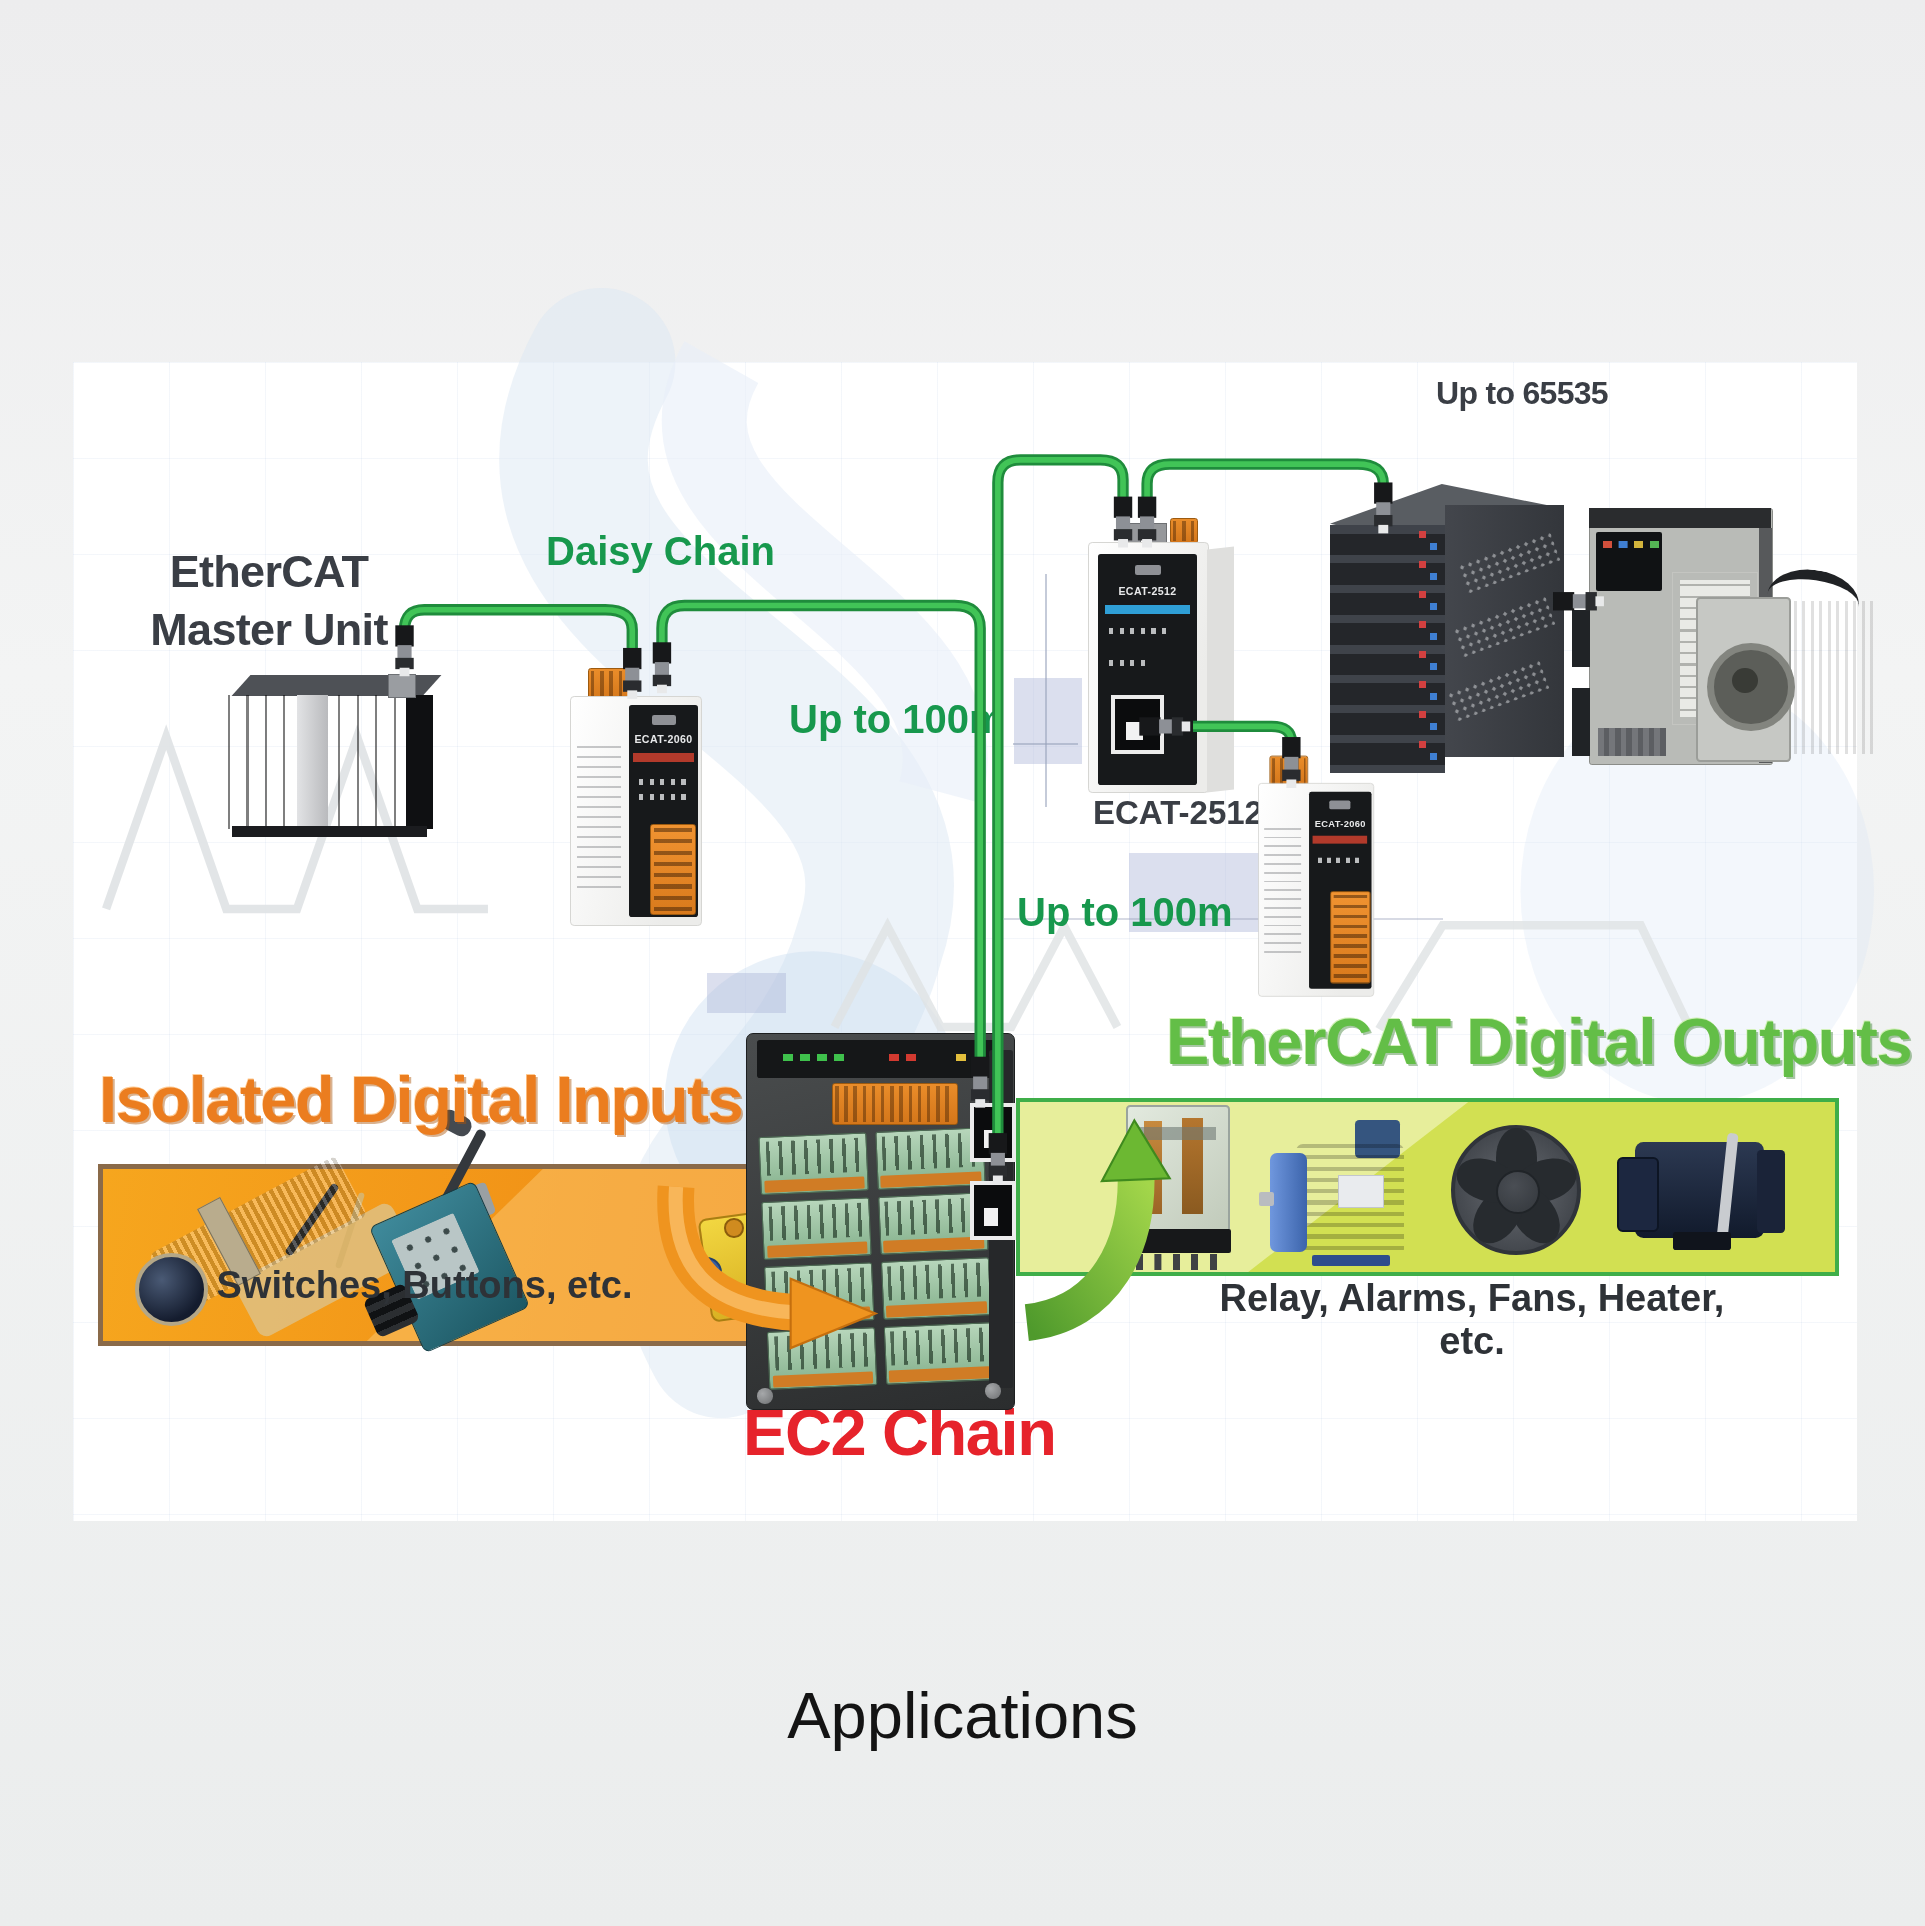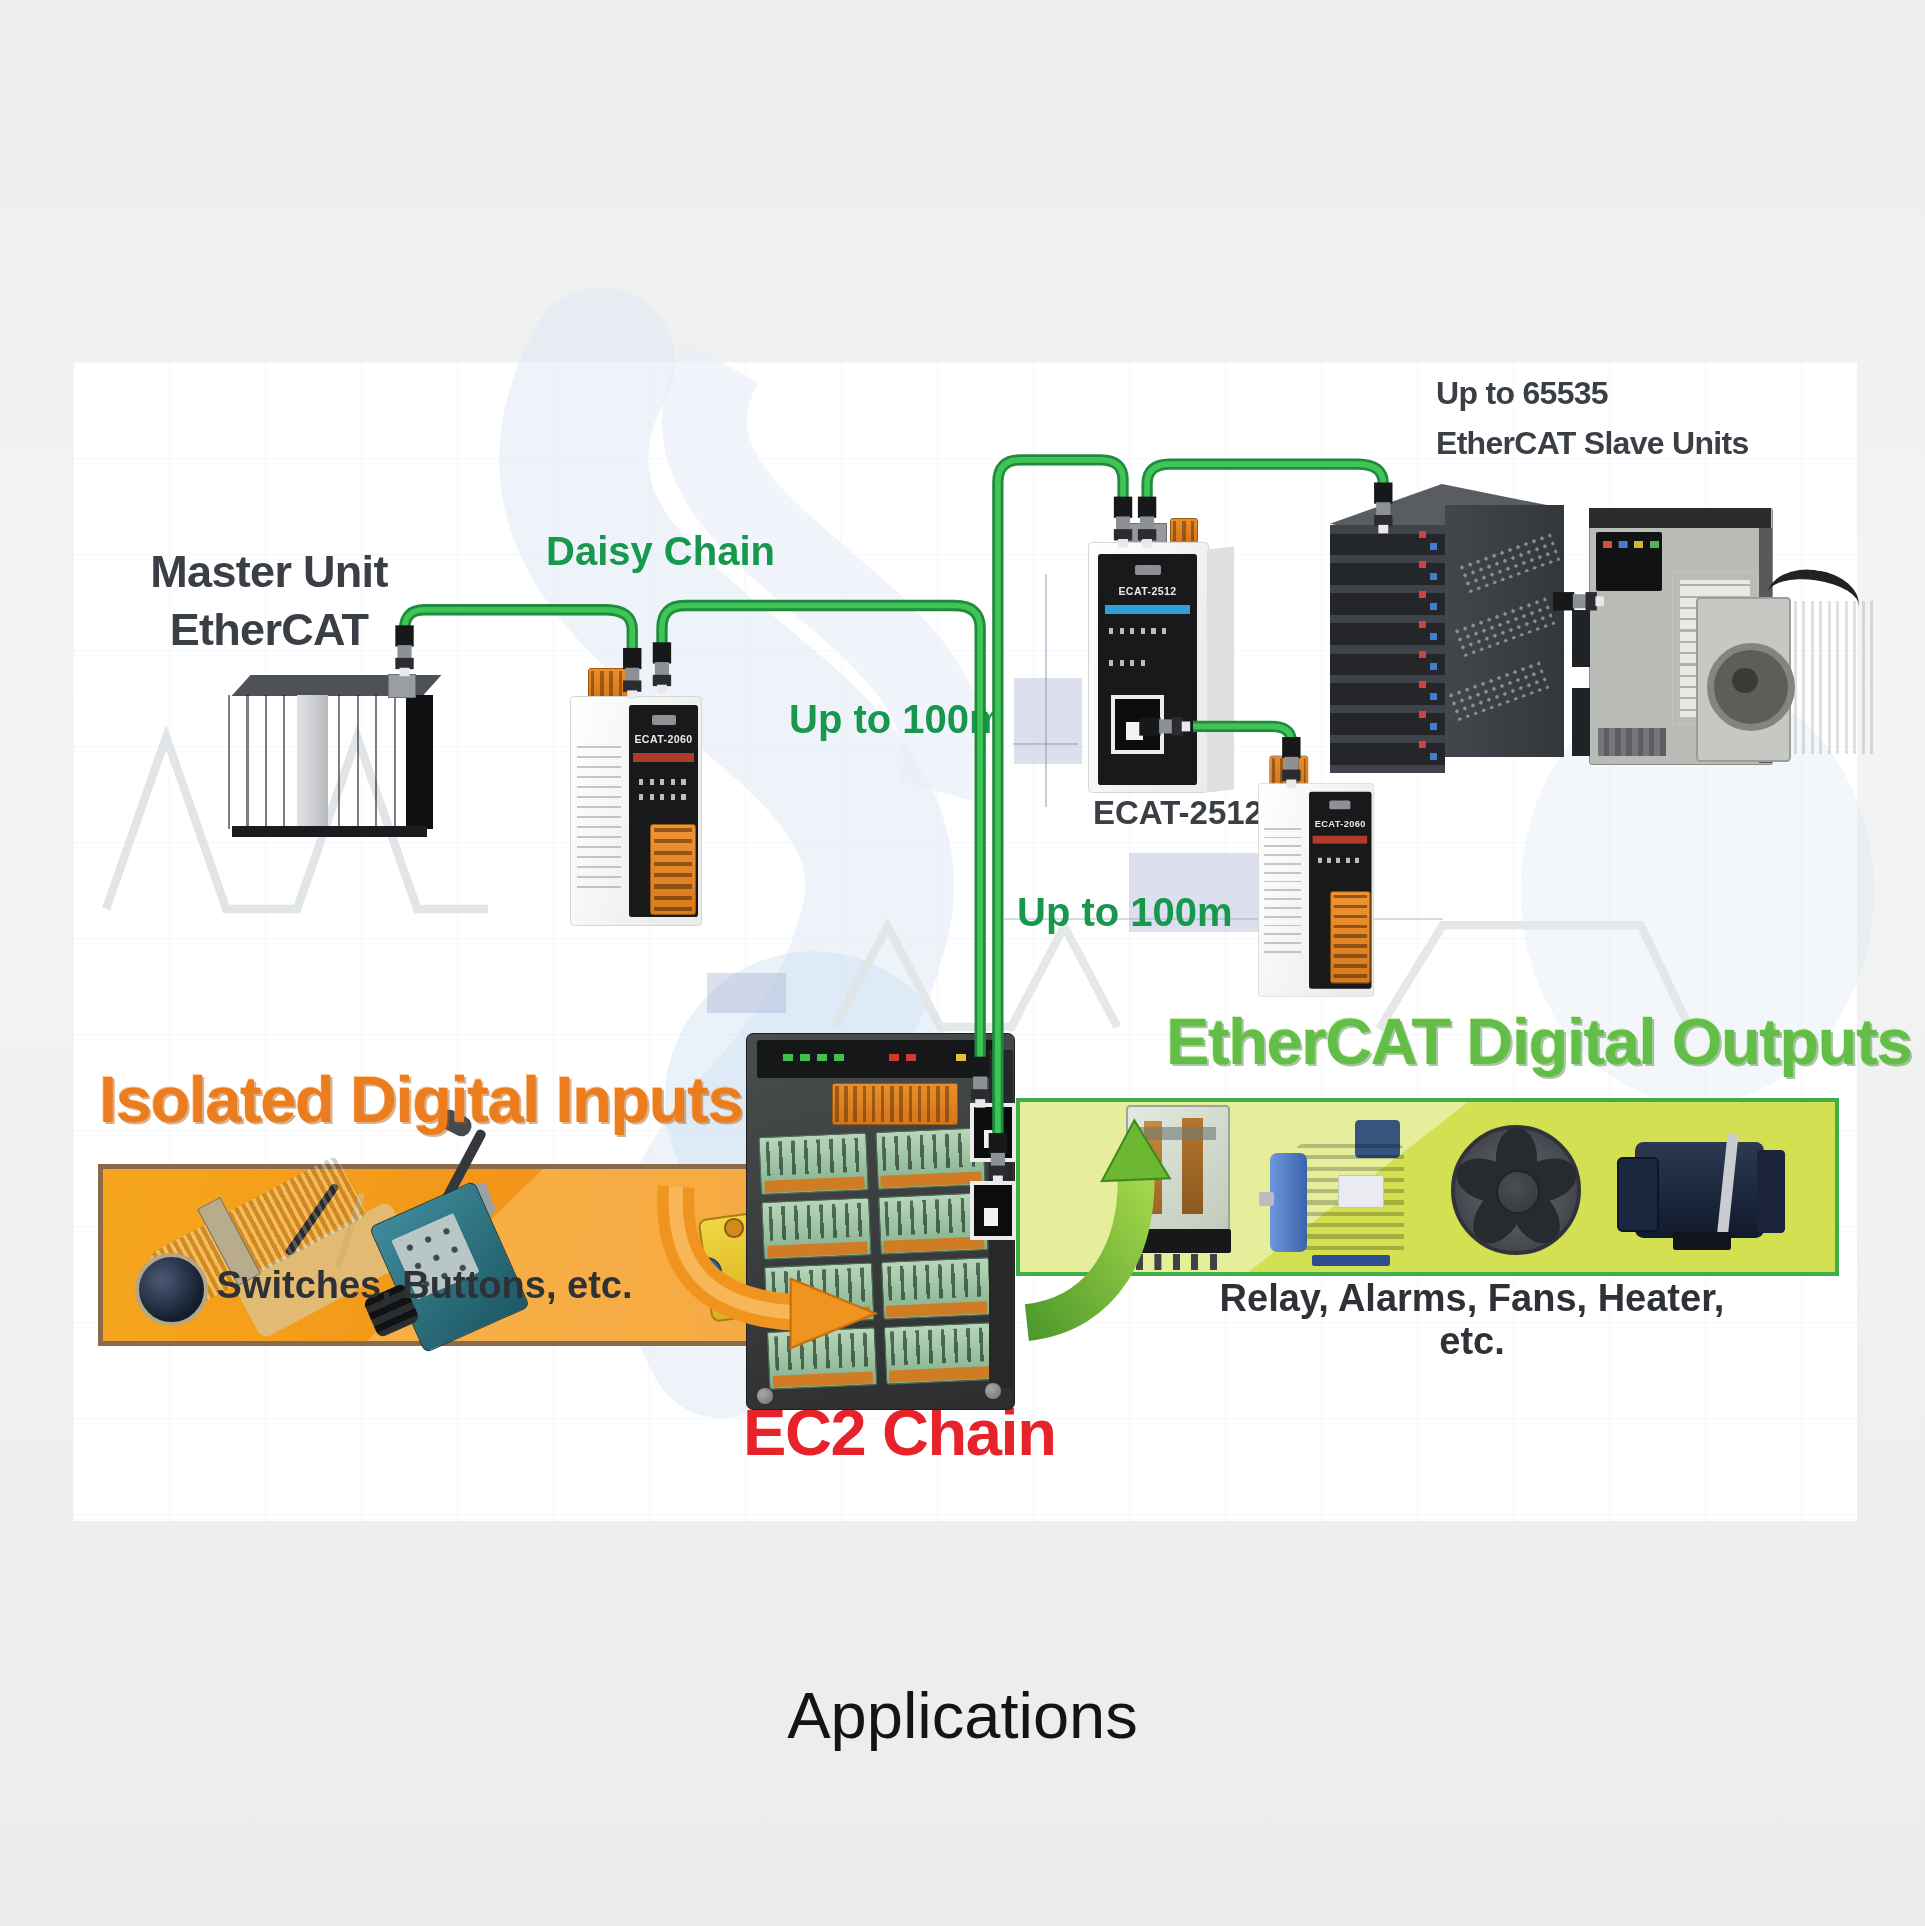--- a/index.html
+++ b/index.html
@@ -185,26 +185,25 @@
 </div>
 
 <div class="abs z4 h-in" style="left:99px;top:1062px;">Isolated Digital Inputs</div>
 <div class="abs z4 h-out" style="left:1166px;top:1004px;">EtherCAT Digital Outputs</div>
 <div class="abs z4 caption" style="left:177px;top:1264px;width:495px;">Switches, Buttons, etc.</div>
 <div class="abs z4 caption" style="left:1203px;top:1277px;width:538px;">Relay, Alarms, Fans, Heater, etc.</div>
 <div class="abs z4 series" style="left:743px;top:1395px;">EC2 Chain</div>
 
 <div class="abs z4 t-dark note" style="left:1436px;top:369px;">
   <div>Up to 65535</div>
-  <div>EtherCAT Slave Units</div>
 </div>
 <div class="abs z4 t-green dchain" style="left:546px;top:529px;">Daisy Chain</div>
 <div class="abs z4 t-dark master" style="left:138px;top:543px;width:262px;">
+  <div>EtherCAT</div>
   <div>Master Unit</div>
-  <div>EtherCAT</div>
 </div>
 <div class="abs z4 t-green dist" style="left:789px;top:680px;">Up to 100m</div>
 <div class="abs z4 t-green dist" style="left:1017px;top:873px;">Up to 100m</div>
 <div class="abs z4 coupler-cap" style="left:1093px;top:794px;">ECAT-2512</div>
 
 <div class="abs z4" style="left:228px;top:665px;width:212px;height:178px;">
   <div class="abs" style="left:12.7px;top:10px;width:191px;height:21px;background:#4e5156;transform:skewX(-42deg);"></div>
   <div class="abs" style="left:0;top:30px;width:178px;height:134px;background:linear-gradient(180deg,#2c2e32,#191a1d);
        background-image:repeating-linear-gradient(90deg,rgba(0,0,0,.5) 0 2.1px,transparent 2.1px 18.4px);"></div>
   <div class="abs" style="left:69px;top:30px;width:31px;height:134px;background:linear-gradient(90deg,#e2e3e5,#b9babd);"></div>

